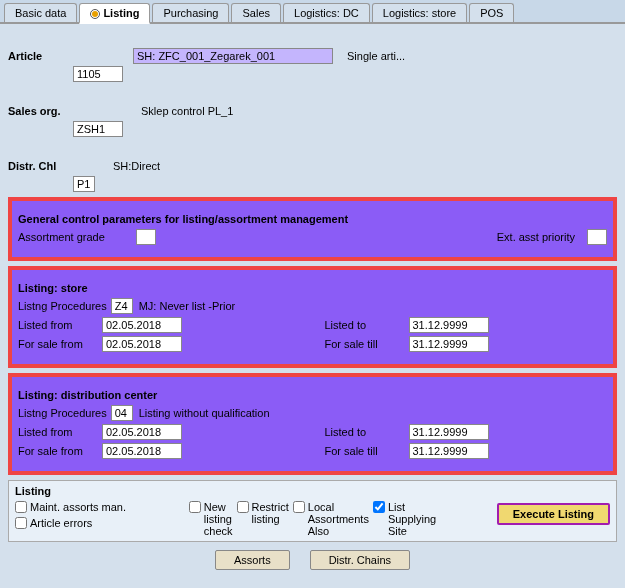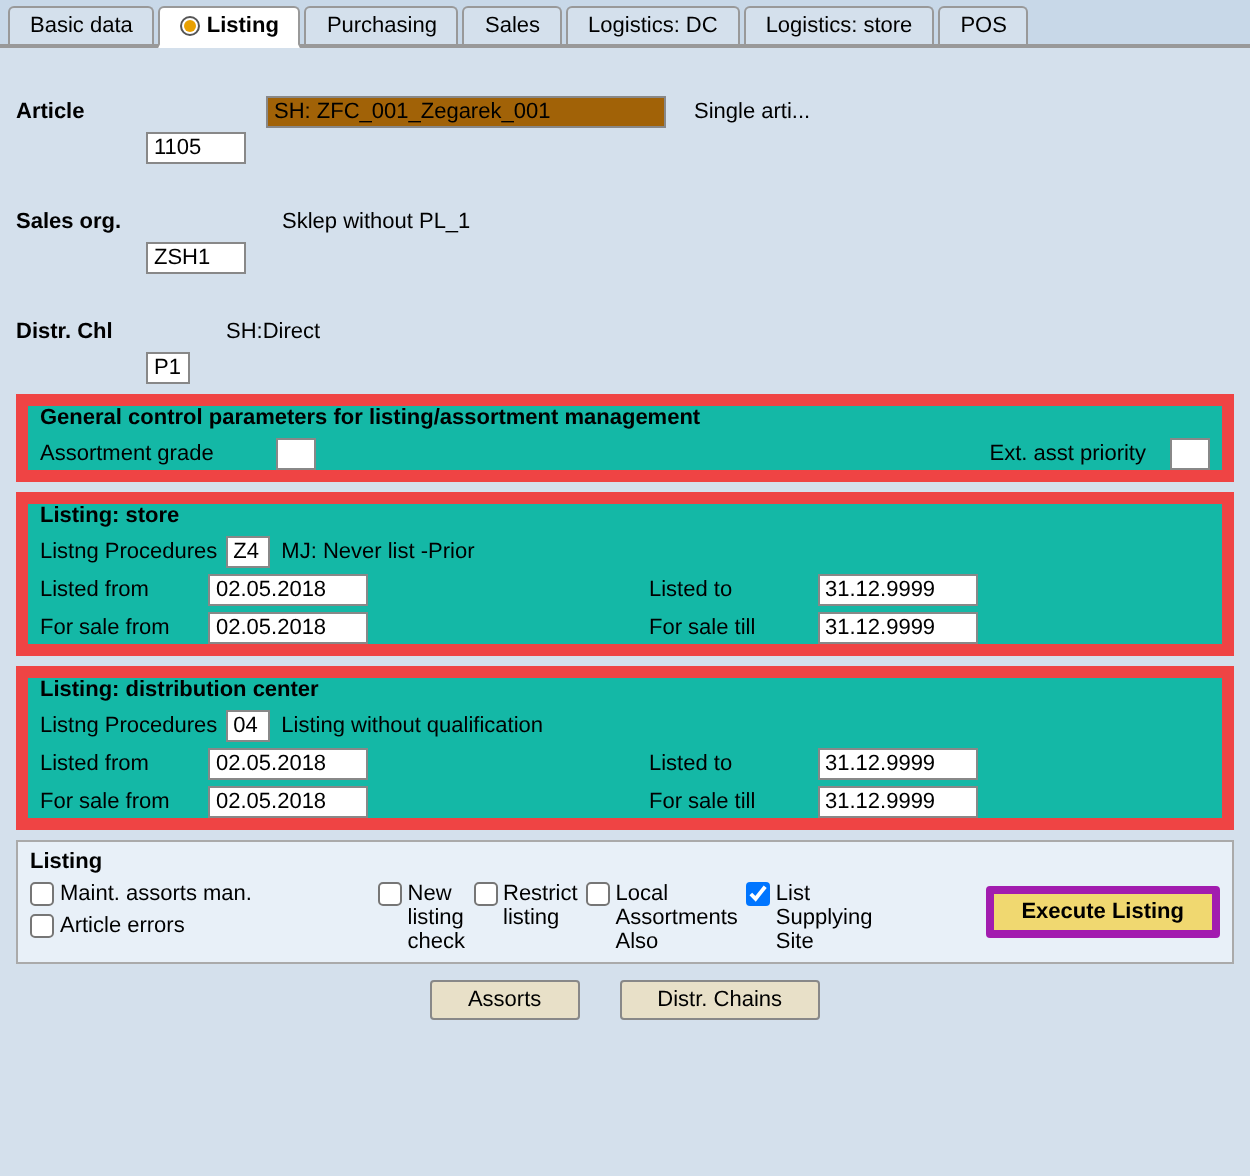--- a/index.html
+++ b/index.html
@@ -67,37 +67,37 @@
     }
     .field-value {
       background: #fff;
       border: 1px solid #888;
       padding: 1px 3px;
       font-size: 11px;
       min-width: 60px;
       margin-top: 36px;
     }
     .field-value-wide {
-      background: #a16207;
+      background: #c4b5fd;
       border: 1px solid #888;
       padding: 1px 3px;
       font-size: 11px;
       min-width: 200px;
     }
     .field-static {
       color: #000;
       margin-left: 4px;
     }
 
     
     .section {
-      border: 6px solid #ef4444;
-      background: #14b8a6;
+      border: 4px solid #ef4444;
+      background: #8b5cf6;
       margin-bottom: 5px;
-      padding: 0 6px;
+      padding: 12px 6px;
     }
     .section-title {
       font-size: 11px;
       font-weight: bold;
       margin-bottom: 4px;
       color: #000;
     }
 
     
     .two-col {
@@ -162,21 +162,21 @@
     .btn {
       background: #e8e0c8;
       border: 1px solid #888;
       padding: 3px 18px;
       font-size: 11px;
       cursor: pointer;
       border-radius: 2px;
     }
     .btn-execute {
       background: #f0d870;
-      border: 4px solid #a21caf;
+      border: 2px solid #a21caf;
       padding: 3px 14px;
       font-size: 11px;
       cursor: pointer;
       border-radius: 2px;
       font-weight: bold;
     }
 
     .top-fields {
       margin-bottom: 5px;
     }
@@ -246,21 +246,21 @@
   <div class="top-fields">
     <div class="top-row">
       <span class="top-label">Article</span>
       <span class="field-value" style="min-width:50px;">1105</span>
       <span class="field-value-wide">SH: ZFC_001_Zegarek_001</span>
       <span class="single-art">Single arti...</span>
     </div>
     <div class="top-row">
       <span class="top-label">Sales org.</span>
       <span class="field-value" style="min-width:50px;">ZSH1</span>
-      <span class="field-static" style="margin-left:8px;">Sklep without PL_1</span>
+      <span class="field-static" style="margin-left:8px;">Sklep control PL_1</span>
     </div>
     <div class="top-row">
       <span class="top-label">Distr. Chl</span>
       <span class="field-value" style="min-width:22px;max-width:30px;">P1</span>
       <span class="field-static" style="margin-left:8px;">SH:Direct</span>
     </div>
   </div>
 
   <div class="section">
     <div class="section-title">General control parameters for listing/assortment management</div>

